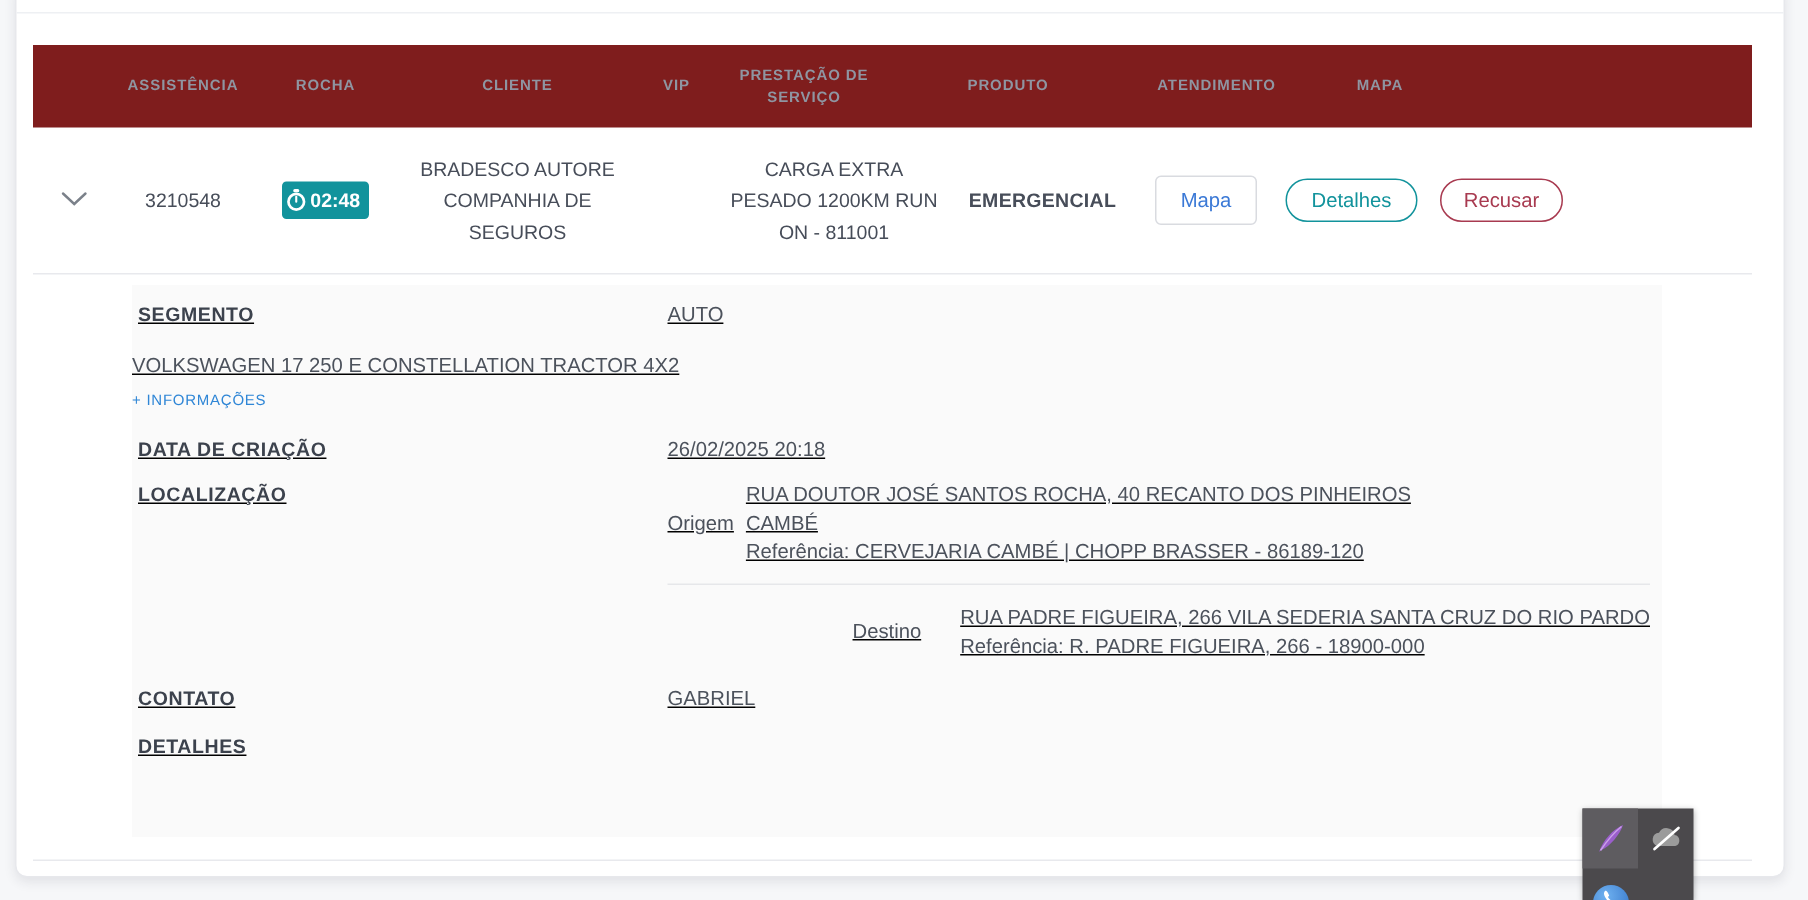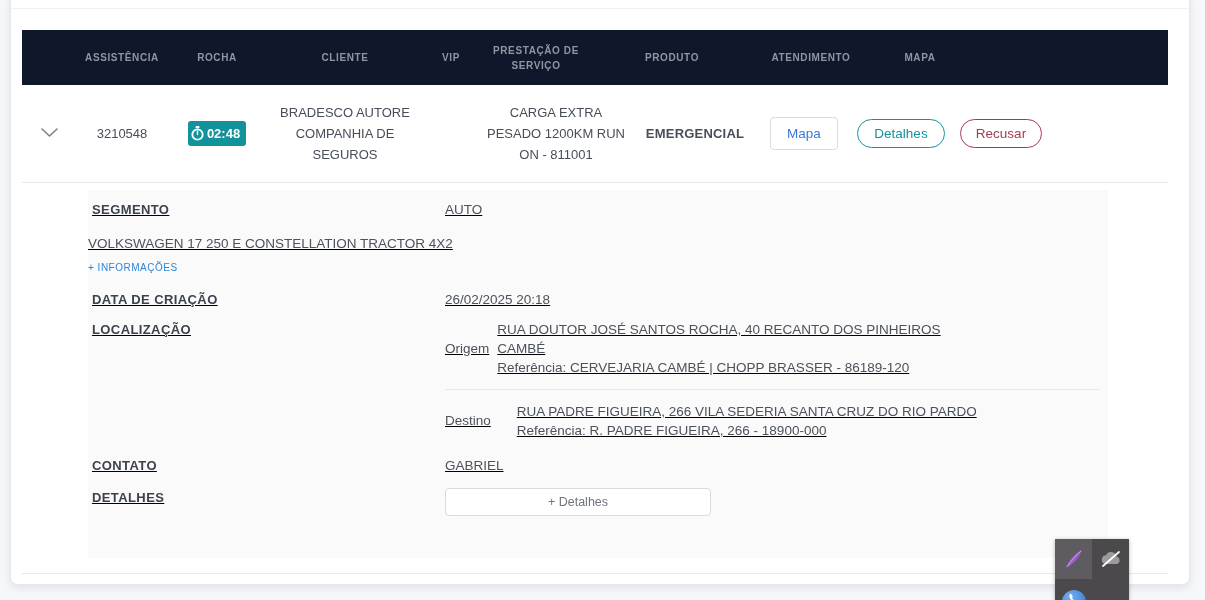--- a/index.html
+++ b/index.html
@@ -6,21 +6,21 @@
   html,body { width:1205px; height:600px; overflow:hidden;
     font-family:"Liberation Sans", sans-serif; background:#f6f7f9; position:relative; }
 
   .card { position:absolute; left:10px; top:-12px; width:1180px; height:597px;
     background:#ffffff; border:1px solid #e7e8ec; border-radius:8px;
     box-shadow:0 3px 8px rgba(40,44,60,.10); }
   .topline { position:absolute; left:11px; top:8px; width:1178px; height:1px; background:#eef0f3; }
 
   
   .thead { position:absolute; left:22px; top:30px; width:1146px; height:55px;
-    background:#0f172a; display:flex; align-items:center; }
+    background:#7f1d1d; display:flex; align-items:center; }
   .thead .cell { display:flex; align-items:center; justify-content:center; text-align:center;
     font-size:10px; font-weight:700; letter-spacing:.6px; color:#8f95a1; line-height:15px; }
   .trow { position:absolute; left:22px; top:85px; width:1146px; height:98px;
     display:flex; align-items:center; border-bottom:1px solid #e8e9ed; }
   .trow .cell { display:flex; align-items:center; justify-content:center; text-align:center;
     font-size:13px; color:#474d59; line-height:21px; }
 
   .c-exp{width:54px;} .c-ass{width:92px;} .c-tmp{width:98px;} .c-cli{width:158px;}
   .c-vip{width:54px;} .c-pre{width:116px;} .c-pro{width:156px;} .c-ate{width:122px;}
   .c-map{width:96px;} .c-ok{width:98px;} .c-no{width:102px;}
@@ -47,21 +47,21 @@
   .d-value { font-size:13.5px; color:#4c525c; line-height:20px; }
   .r-seg  { min-height:28px; }
   .r-vei  { margin-top:6px; }
   .r-dat  { margin-top:12px; min-height:26px; }
   .r-loc  { margin-top:4px; }
   .r-con  { margin-top:16px; min-height:26px; }
   .r-det  { margin-top:6px; }
   .info-link { display:inline-block; margin-top:4px; font-size:10px; letter-spacing:.5px;
     color:#2f86d6; cursor:pointer; text-decoration:none; }
   .addr-block { display:flex; align-items:center; gap:8px; }
-  .addr-block.dest { gap:26px; margin-top:2px; }
+  .addr-block.dest { gap:26px; margin-top:2px;justify-content:flex-end; }
   .addr-label { font-size:13.5px; color:#4c525c; flex:none; }
   .addr-text { font-size:13.5px; color:#4c525c; line-height:19px; }
   .addr-text.orig { max-width:445px; }
   .addr-text.dest { max-width:470px; }
   .loc-divider { width:655px; height:1px; background:#e6e7ea; margin:12px 0; }
   .btn-detalhes { width:266px; height:28px; background:#fff; border:1px solid #d9dbe0;
     border-radius:4px; color:#6f747d; font-size:12.5px; cursor:pointer; font-family:inherit; }
 
   .bottomline { position:absolute; left:22px; top:573px; width:1146px; height:1px; background:#e8e9ed; }
 
@@ -179,23 +179,20 @@
     </div>
   </div>
 
   <div class="d-row r-con">
     <div class="d-label">CONTATO</div>
     <div class="d-value">GABRIEL</div>
   </div>
 
   <div class="d-row r-det">
     <div class="d-label">DETALHES</div>
-    <div class="d-value">
-      <button class="btn-detalhes">+ Detalhes</button>
-    </div>
   </div>
 
 </div>
 
 <div class="bottomline"></div>
 
 <div class="widget">
   <div class="wrow">
     <div class="wcell hl">
       <span style="display:flex;">

